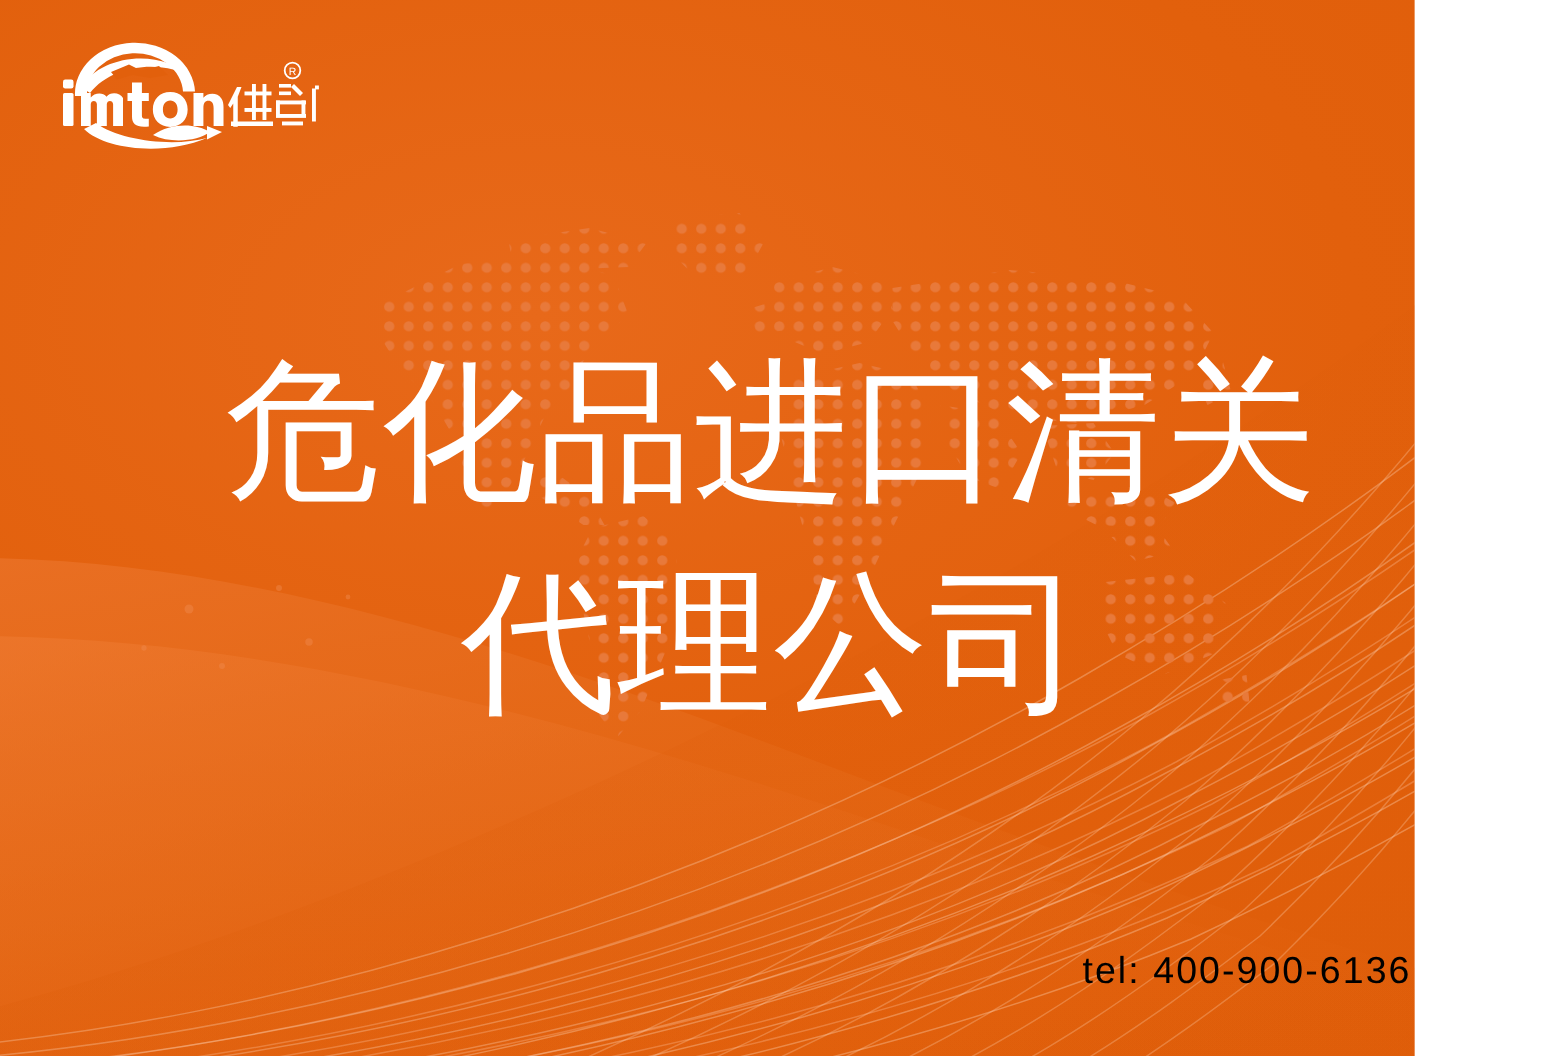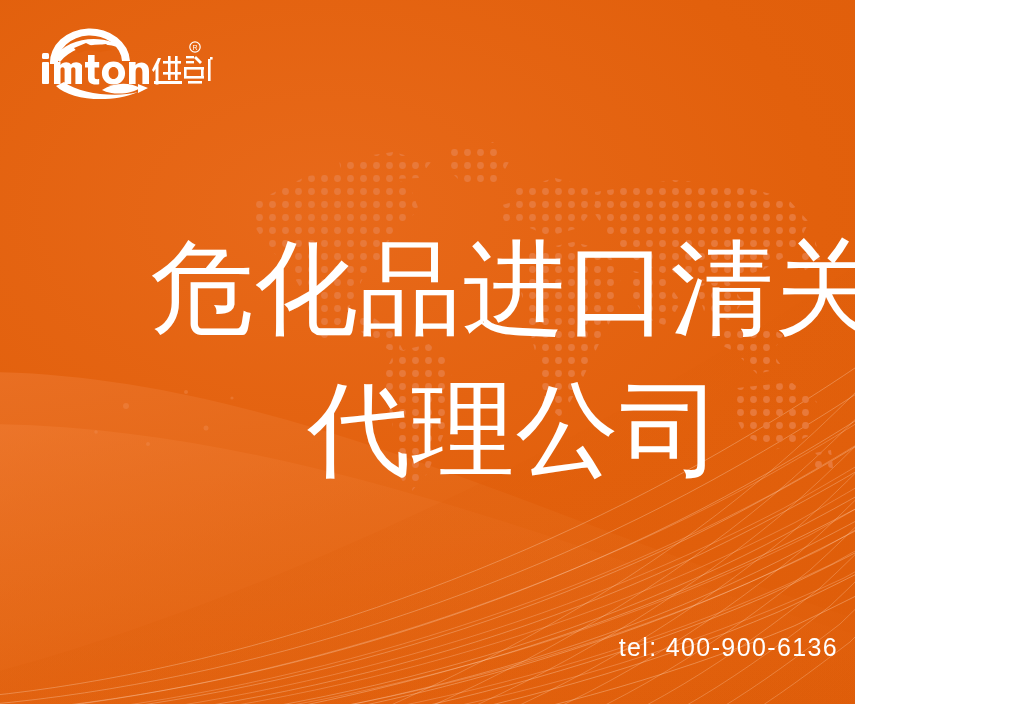--- a/index.html
+++ b/index.html
@@ -5,21 +5,21 @@
   html, body {
     margin: 0;
     padding: 0;
     background: #ffffff;
   }
   body {
     font-family: "Liberation Sans", "DejaVu Sans", sans-serif;
   }
   #poster {
     position: relative;
-    width: 855px;
+    width: 943px;
     height: 704px;
     overflow: hidden;
     background: #e2600c;
   }
 
   
   .bg-base {
     position: absolute;
     inset: 0;
     background: radial-gradient(ellipse 120% 95% at 38% 30%, #e8691a 0%, #e2600c 48%, #dd5c08 100%);
@@ -68,23 +68,23 @@
   }
   .headline .ln {
     display: block;
   }
   .headline .ln1 { margin-left: -2px; }
   .headline .ln2 { margin-top: 20px; }
 
   
   .phone {
     position: absolute;
-    right: 17px;
+    right: 2px;
     top: 633px;
-    color: #ffffff;
+    color: #000000;
     font-size: 25px;
     letter-spacing: 0.055em;
     font-weight: 400;
     font-family: "Liberation Sans", "DejaVu Sans", sans-serif;
     white-space: nowrap;
   }
 </style>
 </head>
 <body>
 

